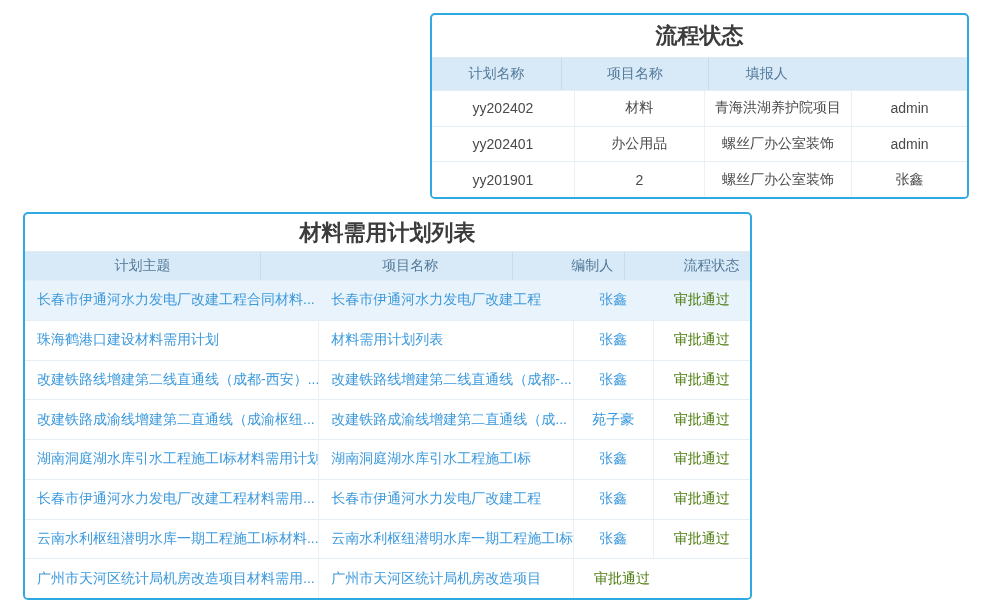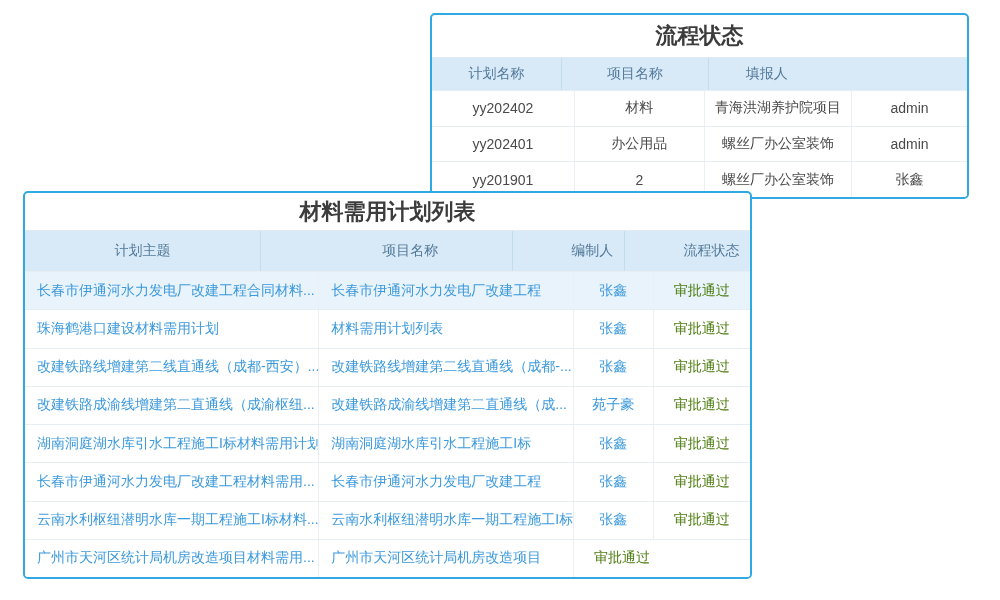--- a/index.html
+++ b/index.html
@@ -7,33 +7,33 @@
     width:1000px; height:600px; position:relative; background:#ffffff;
     font-family:"Liberation Sans","DejaVu Sans",sans-serif;
     overflow:hidden;
   }
   .panel {
     position:absolute; background:#ffffff;
     border:2px solid #2ea9e2; border-radius:5px;
     display:flex; flex-direction:column; box-sizing:border-box; overflow:hidden;
   }
   #purchase-panel { left:430px; top:13px;  width:539px; height:186px; }
-  #material-panel { left:23px;  top:191px; width:729px; height:388px; }
+  #material-panel { left:23px;  top:212px; width:729px; height:388px; }
 
   .panel-title {
     display:flex; align-items:center; justify-content:center;
     font-size:22px; font-weight:bold; color:#3c3c3c;
     border-bottom:1px solid #e2eaf0; flex:0 0 auto;
   }
   #purchase-panel .panel-title { height:42px; }
   #material-panel .panel-title { height:37px; }
 
   .thead { display:flex; background:#d8eaf7; color:#53799a; flex:0 0 auto; }
   #purchase-panel .thead { height:32px; }
-  #material-panel .thead { height:40px;gap:48px; }
+  #material-panel .thead { height:28px;gap:48px; }
   .th {
     display:flex; align-items:center; justify-content:center;
     font-size:14px; box-sizing:border-box;
     border-right:1px solid #c3dcee;
   }
   .th:last-child { border-right:none; }
 
   .tbody { flex:1 1 auto; display:flex; flex-direction:column; }
   .trow { flex:1 1 0; display:flex; border-top:1px solid #e6edf3; background:#ffffff; }
   .td {

